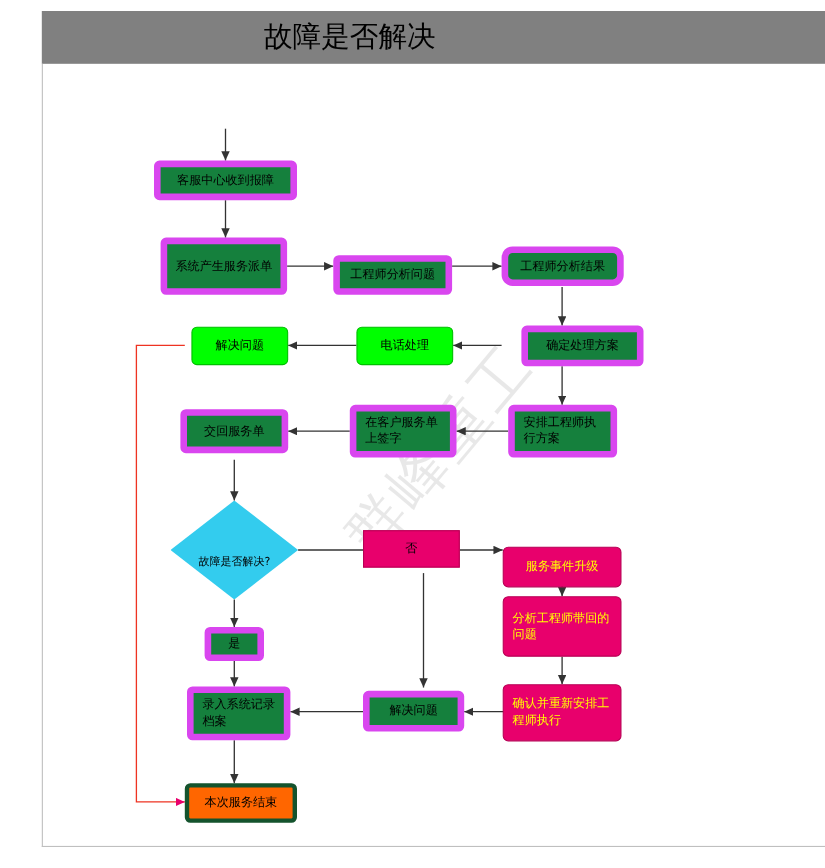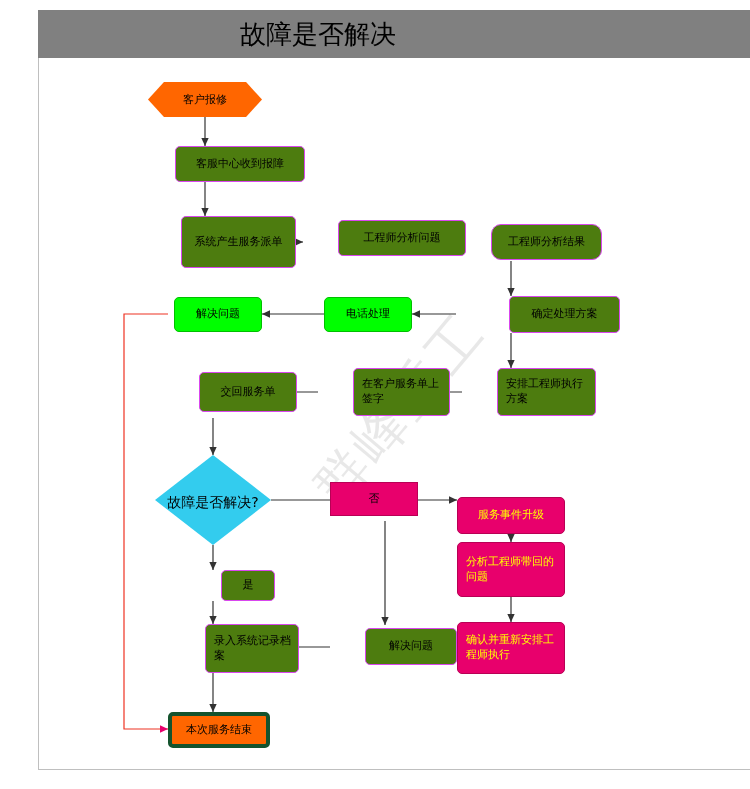--- a/index.html
+++ b/index.html
@@ -87,23 +87,22 @@
     line-height: 1.35;
     padding: 2px 4px;
     border-radius: 5px;
   }
   .node.left-align {
     justify-content: flex-start;
     text-align: left;
     padding-left: 8px;
   }
   .node.yellow {
-    background: #4d7c0f;
-    border: 1px solid #d946ef;
-    margin-left: 35px;
+    background: #15803d;
+    border: 6px solid #d946ef;
   }
   .node.green {
     background: #00ff00;
     border: 1px solid #00c000;
   }
   .node.orange {
     background: #ff6600;
     border: 4px solid #14532d;
   }
   .node.pink {
@@ -134,27 +133,27 @@
     left: 0;
     top: 0;
     width: 100%;
     height: 100%;
     background: #33ccee;
     clip-path: polygon(50% 0%, 100% 50%, 50% 100%, 0% 50%);
   }
   .diamond-label {
     position: absolute;
     left: 0;
-    top: 2px;
+    top: 12px;
     width: 100%;
     height: 100%;
     display: flex;
     align-items: center;
     justify-content: center;
-    font-size: 14px;
+    font-size: 10px;
     color: #000000;
     text-align: center;
     line-height: 1.35;
   }
   svg#arrows {
     position: absolute;
     left: 0;
     top: 0;
     width: 750px;
     height: 789px;
@@ -226,27 +225,26 @@
       <path d="M385,521 L385,625" marker-end="url(#ah)"></path>
 
       <path d="M213,673 L213,712" marker-end="url(#ah)"></path>
     </g>
     <g stroke="#ee3322" stroke-width="1.2" fill="none">
 
       <path d="M168,314 L124,314 L124,729 L168,729" marker-end="url(#ah-red)"></path>
     </g>
   </svg>
 
-  <div class="hex" style="left:148px; top:82px; width:114px; height:35px;">客户报修</div>
 
   <div class="node yellow" style="left:140px; top:146px; width:130px; height:36px;">客服中心收到报障</div>
 
   <div class="node yellow" style="left:146px; top:216px; width:115px; height:52px;">系统产生服务派单</div>
 
-  <div class="node yellow" style="left:303px; top:220px; width:128px; height:36px;">工程师分析问题</div>
+  <div class="node yellow" style="left:303px; top:232px; width:108px; height:36px;">工程师分析问题</div>
 
   <div class="node yellow" style="left:456px; top:224px; width:111px; height:36px;border-radius:10px;">工程师分析结果</div>
 
   <div class="node yellow" style="left:474px; top:296px; width:111px; height:37px;">确定处理方案</div>
 
   <div class="node green" style="left:324px; top:297px; width:88px; height:35px;">电话处理</div>
 
   <div class="node green" style="left:174px; top:297px; width:88px; height:35px;">解决问题</div>
 
   <div class="node yellow left-align" style="left:462px; top:368px; width:99px; height:48px;">安排工程师执行方案</div>

